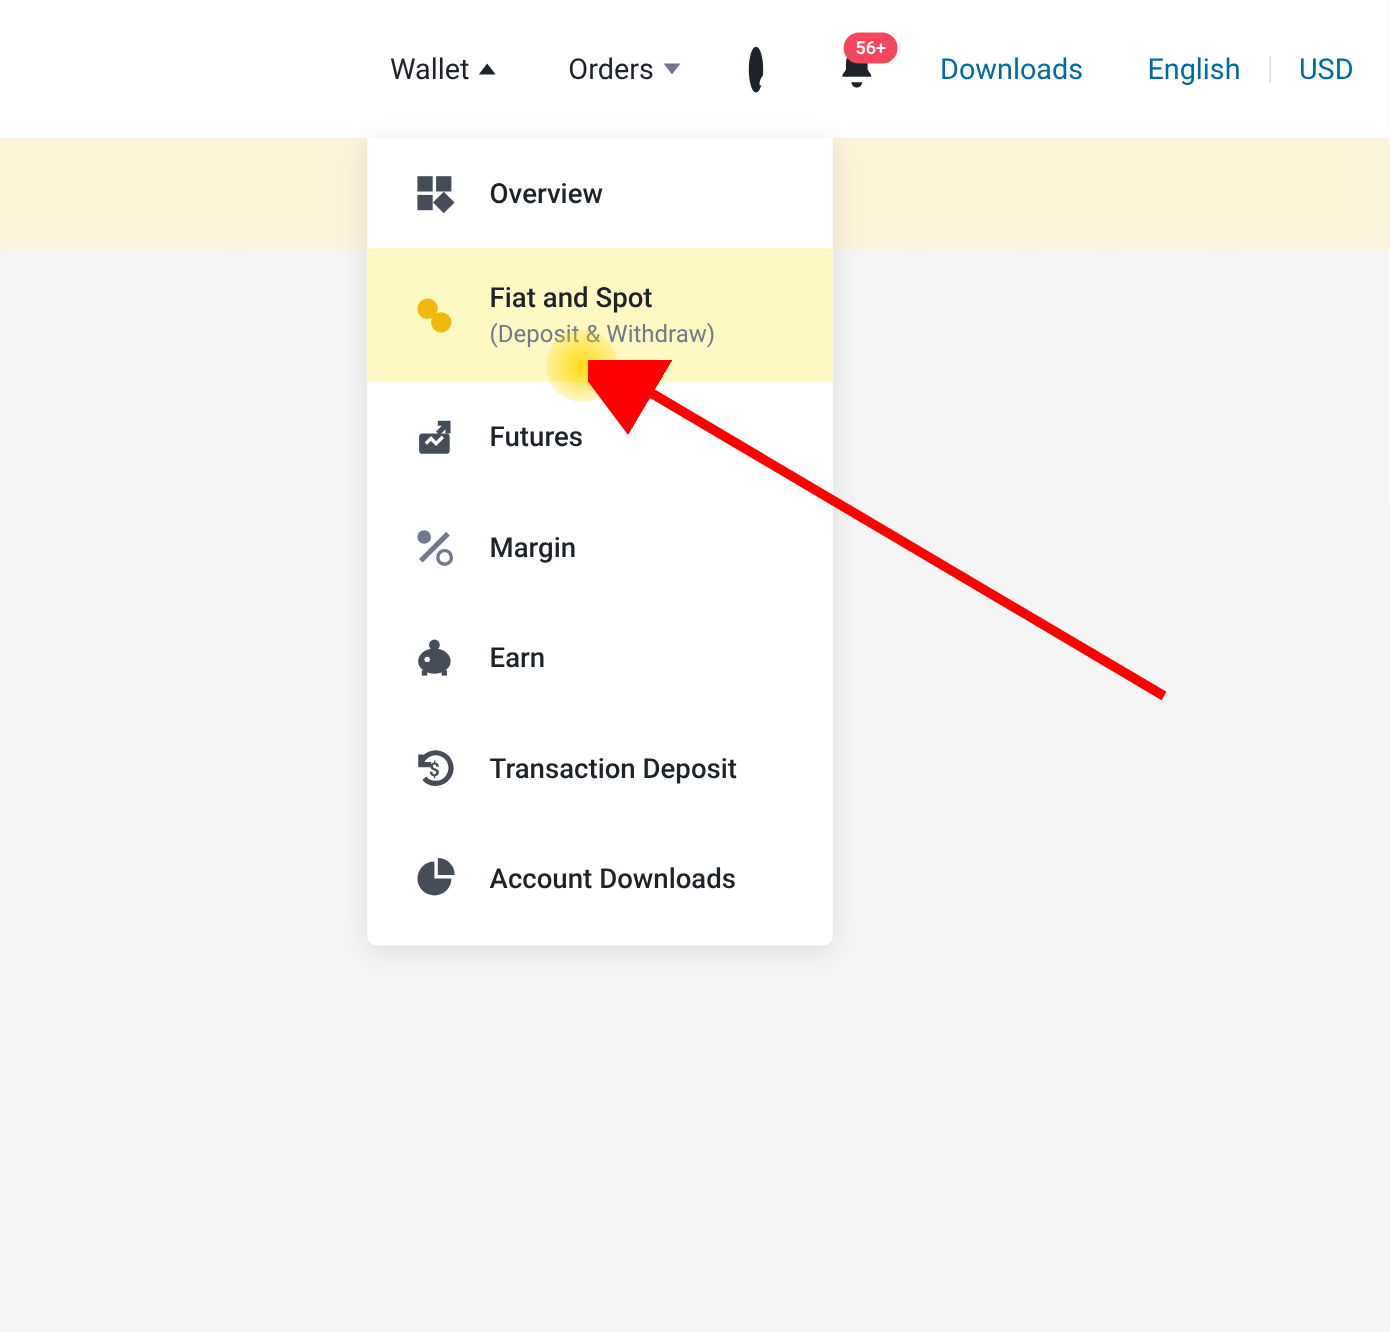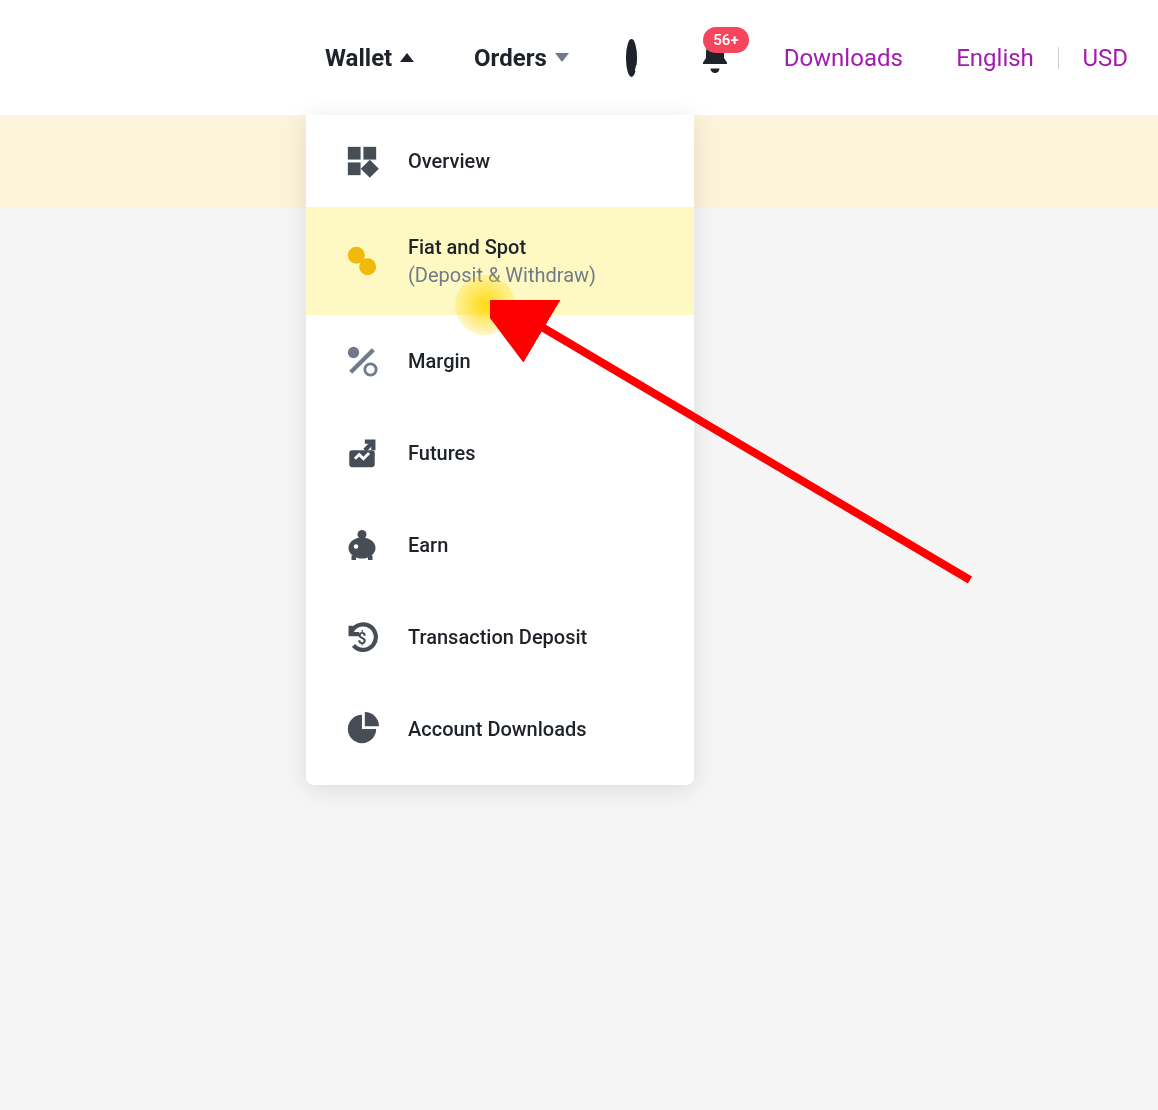--- a/index.html
+++ b/index.html
@@ -40,21 +40,21 @@
       gap: 24px;
       background: #fff;
       z-index: 5;
     }
     .nav-item {
       display: flex;
       align-items: center;
       gap: 8px;
       font-size: 24px;
       color: #1e2329;
-      font-weight: 700;
+      font-weight: 400;
       cursor: pointer;
     }
     .caret-up {
       width: 0;
       height: 0;
       border-left: 7px solid transparent;
       border-right: 7px solid transparent;
       border-bottom: 9px solid #1e2329;
     }
     .caret-down {
@@ -110,21 +110,21 @@
       color: #fff;
       font-size: 15px;
       font-weight: 600;
       padding: 4px 10px;
       border-radius: 20px;
       min-width: 38px;
       text-align: center;
     }
     .plain-link {
       font-size: 24px;
-      color: #a21caf;
+      color: #0369a1;
       cursor: pointer;
     }
     .divider {
       width: 2px;
       height: 22px;
       background: #d0d0d0;
     }
     .yellow-banner {
       position: absolute;
       top: 115px;
@@ -171,21 +171,21 @@
       display: flex;
       align-items: center;
       justify-content: center;
     }
     .menu-text {
       display: flex;
       flex-direction: column;
       gap: 4px;
     }
     .menu-label {
-      font-size: 20px;
+      font-size: 23px;
       color: #1e2329;
       font-weight: 500;
     }
     .menu-sublabel {
       font-size: 20px;
       color: #707a8a;
     }
     .highlight-dot {
       position: absolute;
       top: 275px;
@@ -270,42 +270,42 @@
       </svg>
     </div>
     <div class="menu-text">
       <span class="menu-label">Fiat and Spot</span>
       <span class="menu-sublabel">(Deposit &amp; Withdraw)</span>
     </div>
   </div>
 
   <div class="menu-item">
     <div class="menu-icon">
-      <svg viewBox="0 0 24 24" width="34" height="34" fill="#707a8a">
-        <circle cx="6" cy="6" r="4"></circle>
-        <path d="M4 20 L20 4" stroke="#707a8a" stroke-width="3"></path>
-        <circle cx="18" cy="18" r="4" fill="none" stroke="#707a8a" stroke-width="2"></circle>
-      </svg>
-    </div>
-    <div class="menu-text">
-      <span class="menu-label">Margin</span>
-    </div>
-  </div>
-
-  <div class="menu-item">
-    <div class="menu-icon">
       <svg viewBox="0 0 24 24" width="34" height="34" fill="#474d57">
         <rect x="3" y="10" width="18" height="12" rx="2"></rect>
         <path d="M7 16 l3-3 3 3 4-4" stroke="#fff" stroke-width="2" fill="none"></path>
         <path d="M14 4 h6 v6" fill="none" stroke="#474d57" stroke-width="3"></path>
         <path d="M20 4 l-6 6" stroke="#474d57" stroke-width="3"></path>
       </svg>
     </div>
     <div class="menu-text">
       <span class="menu-label">Futures</span>
+    </div>
+  </div>
+
+  <div class="menu-item">
+    <div class="menu-icon">
+      <svg viewBox="0 0 24 24" width="34" height="34" fill="#707a8a">
+        <circle cx="6" cy="6" r="4"></circle>
+        <path d="M4 20 L20 4" stroke="#707a8a" stroke-width="3"></path>
+        <circle cx="18" cy="18" r="4" fill="none" stroke="#707a8a" stroke-width="2"></circle>
+      </svg>
+    </div>
+    <div class="menu-text">
+      <span class="menu-label">Margin</span>
     </div>
   </div>
 
   <div class="menu-item">
     <div class="menu-icon">
       <svg viewBox="0 0 24 24" width="36" height="36" fill="#474d57">
         <ellipse cx="12" cy="14" rx="9" ry="7"></ellipse>
         <circle cx="12" cy="5" r="3"></circle>
         <rect x="5" y="19" width="3" height="3"></rect>
         <rect x="16" y="19" width="3" height="3"></rect>

